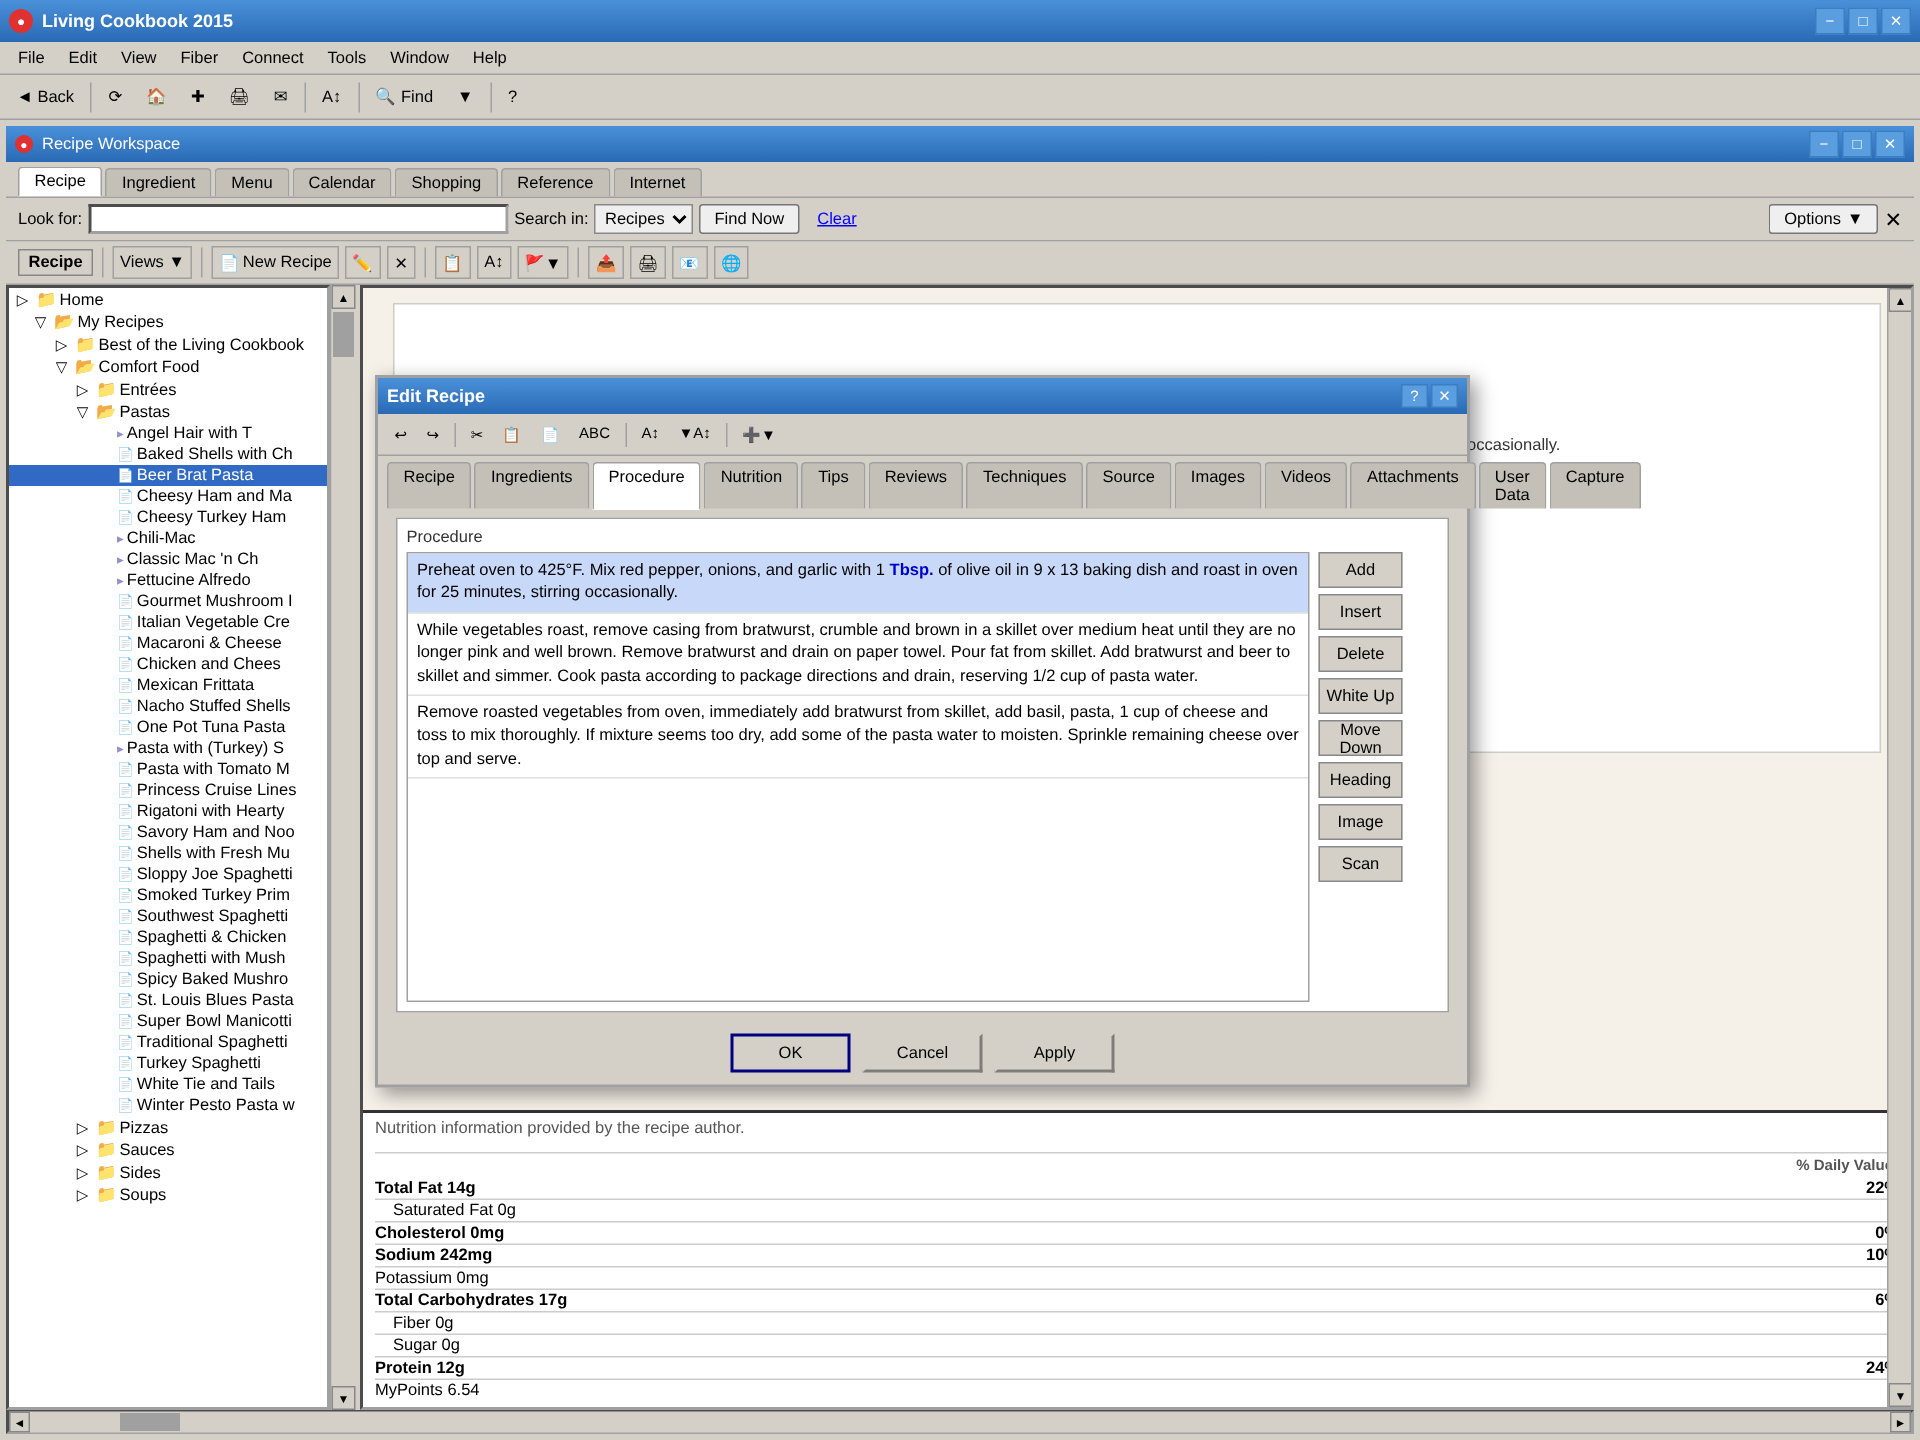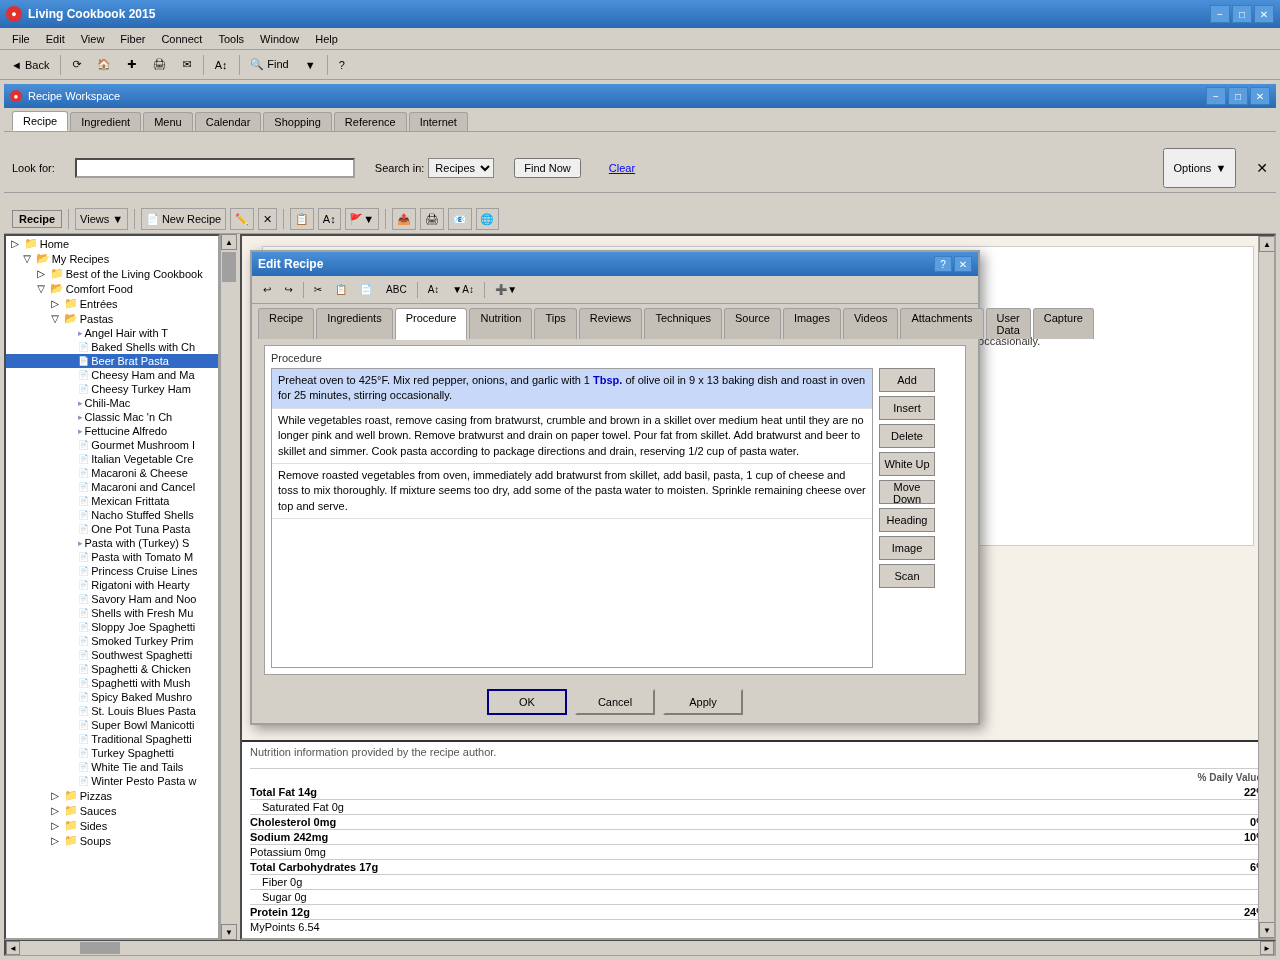--- a/index.html
+++ b/index.html
@@ -24,28 +24,28 @@
 
     
     .workspace { height: calc(960px - 28px - 22px - 30px); display: flex; flex-direction: column; }
 
     
     .workspace-tabs { display: flex; align-items: center; background: #d4d0c8; padding: 3px 8px 0; border-bottom: 1px solid #a0a0a0; margin: 0 4px; }
     .ws-tab { padding: 3px 10px; font-size: 11px; cursor: pointer; border: 1px solid #a0a0a0; border-bottom: none; background: #c4c0b8; margin-right: 2px; border-radius: 3px 3px 0 0; }
     .ws-tab.active { background: white; border-bottom: 1px solid white; }
 
     
-    .search-bar { display: flex; align-items: center; padding: 4px 8px; background: #d4d0c8; gap: 20px; margin: 12px 4px; border-bottom: 1px solid #a0a0a0; }
+    .search-bar { display: flex; align-items: center; padding: 4px 8px; background: #d4d0c8; gap: 4px; margin: 0 4px; border-bottom: 1px solid #a0a0a0; }
     .search-label { font-size: 11px; }
     .search-input { width: 280px; height: 20px; border: 2px inset #a0a0a0; font-size: 11px; padding: 1px 4px; }
     .search-in { display: flex; align-items: center; gap: 4px; font-size: 11px; }
     .search-dropdown { height: 20px; font-size: 11px; border: 1px solid #888; padding: 0 2px; }
     .search-find-btn { height: 20px; padding: 0 8px; font-size: 11px; cursor: pointer; }
     .search-clear-btn { height: 20px; padding: 0 8px; font-size: 11px; cursor: pointer; background: none; border: none; color: blue; text-decoration: underline; }
-    .options-btn { margin-left: auto; padding: 12px 8px; font-size: 11px; cursor: pointer; display: flex; align-items: center; gap: 4px; }
+    .options-btn { margin-left: auto; padding: 2px 8px; font-size: 11px; cursor: pointer; display: flex; align-items: center; gap: 4px; }
     .options-x { cursor: pointer; font-size: 14px; }
 
     
     .recipe-toolbar { display: flex; align-items: center; padding: 3px 8px; background: #d4d0c8; border-bottom: 1px solid #a0a0a0; gap: 4px; margin: 0 4px; }
     .recipe-tab-label { font-weight: bold; font-size: 11px; padding: 2px 6px; border: 1px solid #888; background: #d4d0c8; }
     .rt-btn { height: 22px; padding: 1px 4px; font-size: 11px; background: #d4d0c8; border: 1px solid #a0a0a0; cursor: pointer; display: flex; align-items: center; gap: 2px; }
 
     
     .content-area { display: flex; flex: 1; margin: 0 4px; background: #d4d0c8; overflow: hidden; }
 
@@ -295,21 +295,21 @@
           <span>Italian Vegetable Cre</span>
         </div>
         <div class="tree-item indent4">
           <span style="width:14px;"></span>
           <span style="color:#9090cc; font-size:9px;">📄</span>
           <span>Macaroni &amp; Cheese</span>
         </div>
         <div class="tree-item indent4">
           <span style="width:14px;"></span>
           <span style="color:#9090cc; font-size:9px;">📄</span>
-          <span>Macaroni and Cancel</span>
+          <span>Chicken and Chees</span>
         </div>
         <div class="tree-item indent4">
           <span style="width:14px;"></span>
           <span style="color:#9090cc; font-size:9px;">📄</span>
           <span>Mexican Frittata</span>
         </div>
         <div class="tree-item indent4">
           <span style="width:14px;"></span>
           <span style="color:#9090cc; font-size:9px;">📄</span>
           <span>Nacho Stuffed Shells</span>

